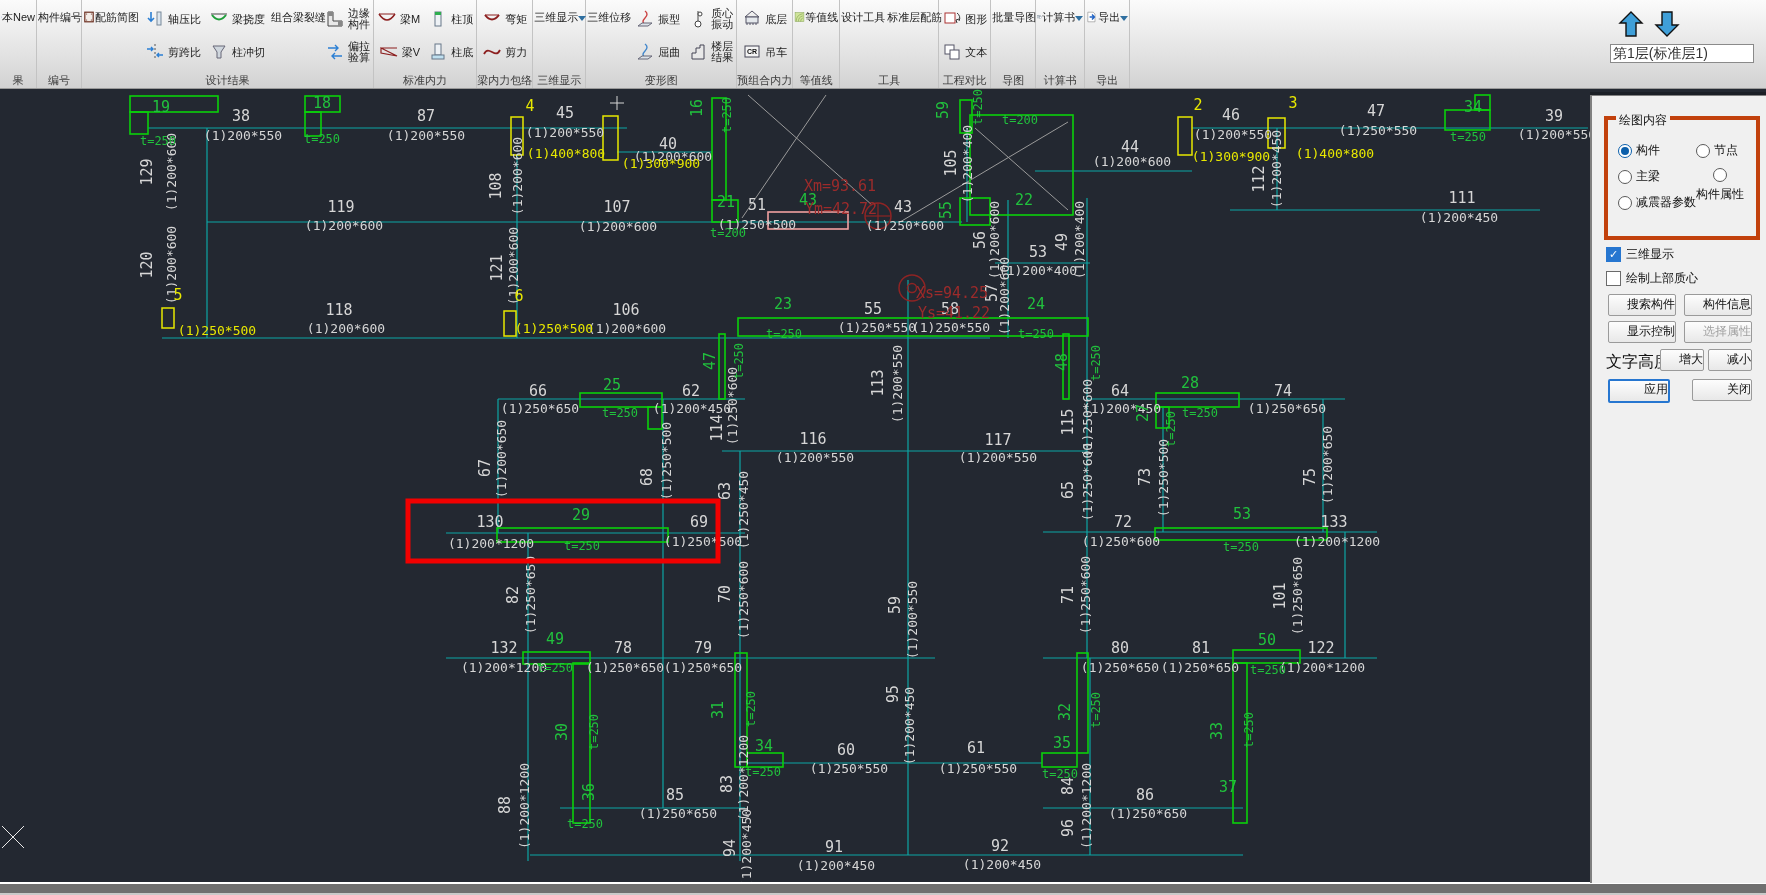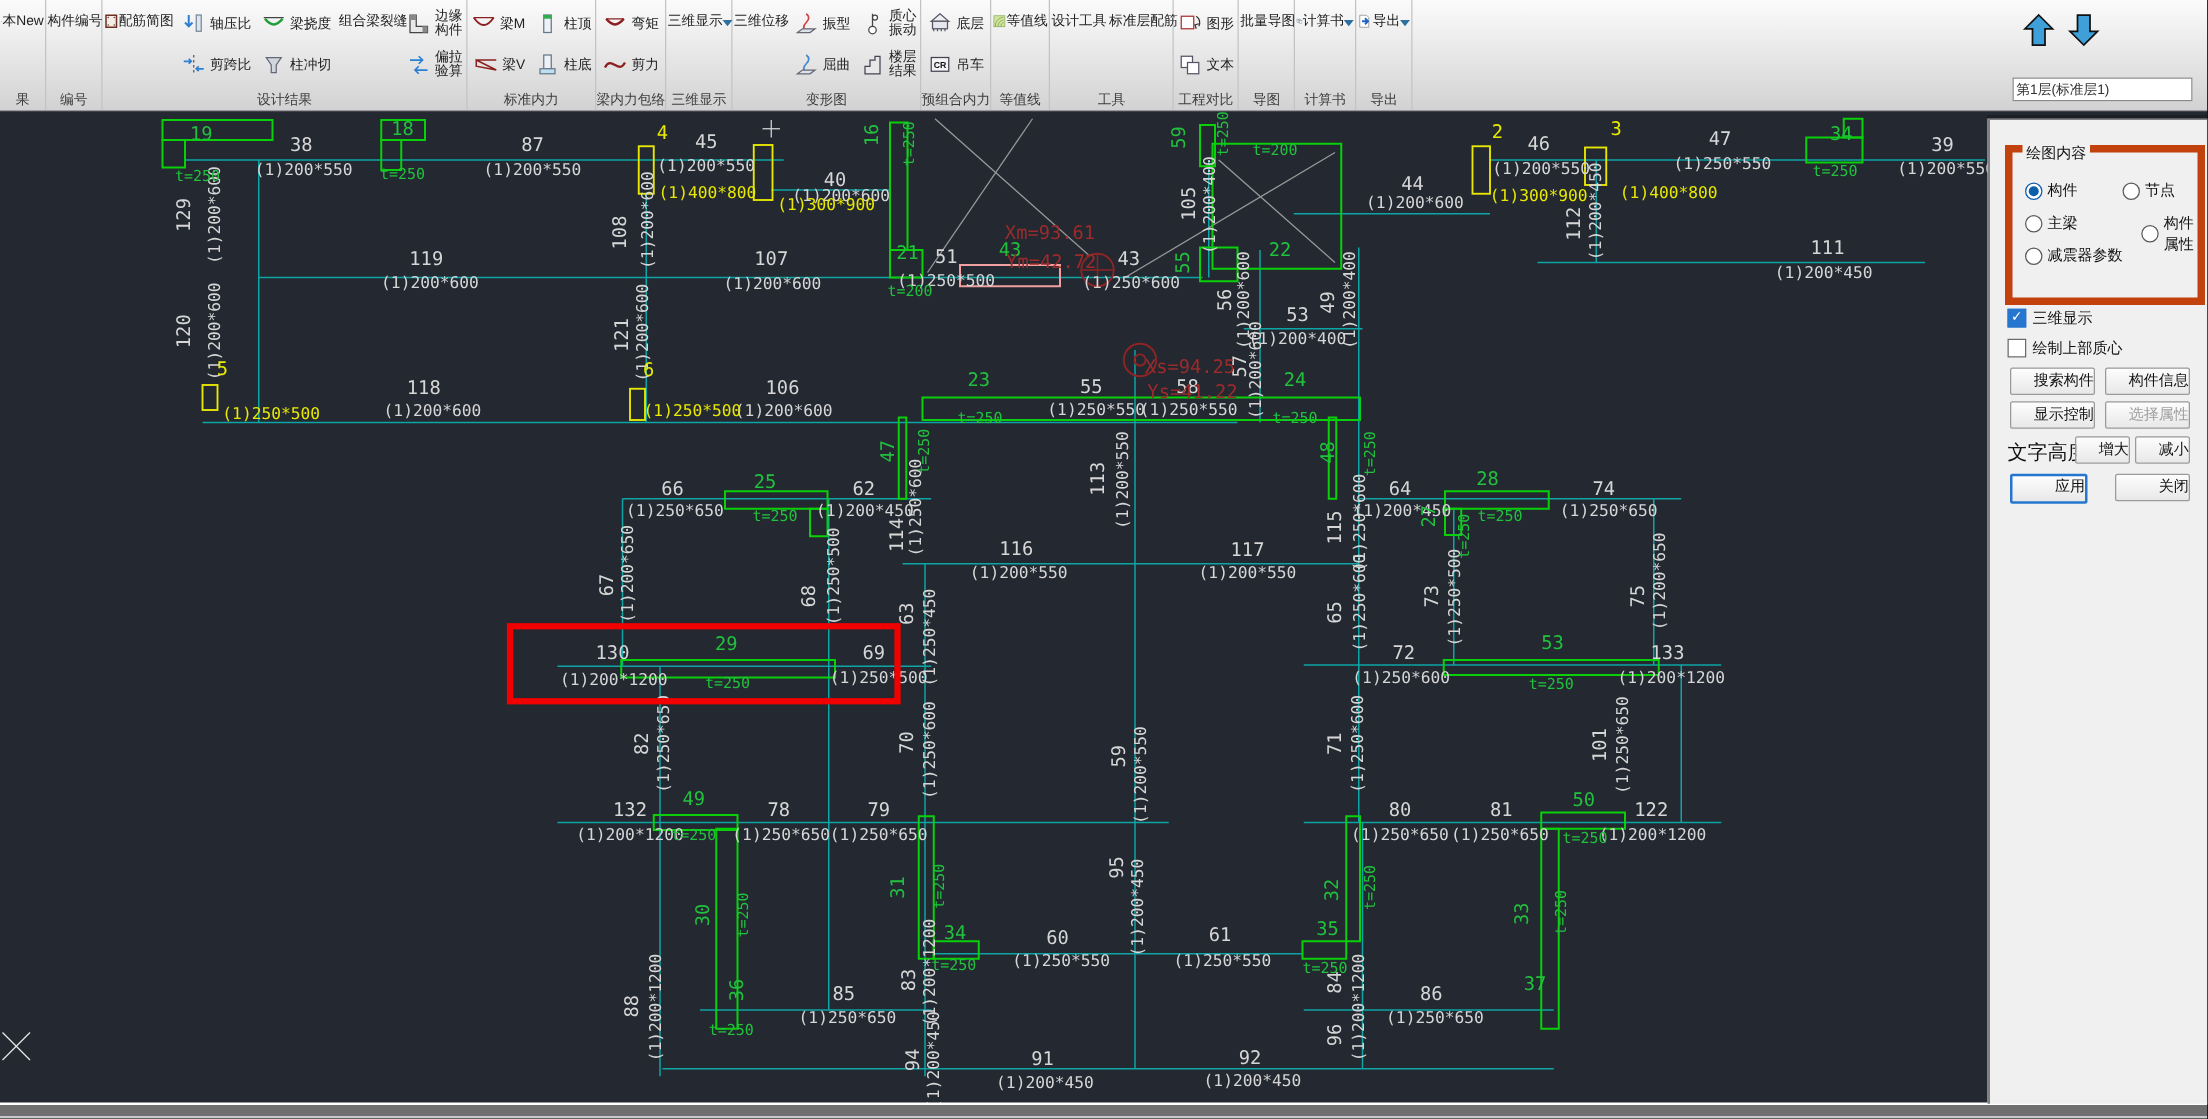--- a/index.html
+++ b/index.html
@@ -23,31 +23,31 @@
       border-top:5px solid #2f6fa0;margin-top:2px;}
   .stack{display:flex;flex-direction:column;gap:1px;align-items:flex-end;}
   .smallbtn{display:flex;align-items:center;gap:3px;height:32px;padding:0 3px;}
   .smallbtn .sicon{width:20px;height:20px;flex:0 0 auto;}
   .smallbtn .slbl{font-size:11px;line-height:11px;color:#222;white-space:nowrap;}
   .ribbon-spacer{flex:1;}
   
   #floor-nav{position:absolute;right:6px;top:10px;width:150px;z-index:6;}
   #floor-arrows{display:flex;gap:10px;justify-content:flex-start;margin-left:8px;}
   .arrowbtn{width:26px;height:28px;cursor:pointer;}
-  #floor-select{margin-top:24px;width:138px;height:17px;font-size:11px;
+  #floor-select{margin-top:6px;width:138px;height:17px;font-size:14px;
                 border:1px solid #8a8a8a;background:#fff;color:#333;padding:0 2px;
                 font-family:"Liberation Sans",sans-serif;}
   
   #canvas-svg{position:absolute;left:0;top:0;z-index:1;}
   
   #panel{position:absolute;left:1590px;top:95px;width:176px;height:787px;
          background:#f0f0f0;border-left:2px solid #808080;border-top:1px solid #808080;
          z-index:4;font-size:12px;color:#111;}
   #groupbox{position:absolute;left:12px;top:20px;width:148px;height:116px;
-            border:6px solid #c2410c;}
+            border:4px solid #c2410c;}
   #groupbox legend,.gb-title{position:absolute;left:8px;top:-8px;background:#f0f0f0;
             padding:0 3px;font-size:12px;}
   .radio-row{position:absolute;display:flex;align-items:center;gap:4px;cursor:pointer;}
   .radio{width:12px;height:12px;border-radius:50%;border:1px solid #5a5a5a;background:#fff;
          position:relative;flex:0 0 auto;}
   .radio.on{border-color:#0b5fab;}
   .radio.on::after{content:"";position:absolute;left:2px;top:2px;width:8px;height:8px;
          border-radius:50%;background:#0b5fab;}
   .chk-row{position:absolute;display:flex;align-items:center;gap:5px;cursor:pointer;}
   .chk{width:13px;height:13px;border:1px solid #6a6a6a;background:#fff;flex:0 0 auto;
@@ -716,21 +716,21 @@
             <span>构件</span>
           </div>
           <div class="radio-row" style="left: 88px; top: 22px;">
             <span class="radio"></span>
             <span>节点</span>
           </div>
           <div class="radio-row" style="left: 10px; top: 48px;">
             <span class="radio"></span>
             <span>主梁</span>
           </div>
-          <div class="radio-row" style="left: 103px; top: 48px;">
+          <div class="radio-row" style="left: 88px; top: 48px; flex-direction: column;">
             <span class="radio"></span>
             <span>构件属性</span>
           </div>
           <div class="radio-row" style="left: 10px; top: 74px;">
             <span class="radio"></span>
             <span>减震器参数</span>
           </div>
         </div>
     </div>
     <div id="check-area"></div>

